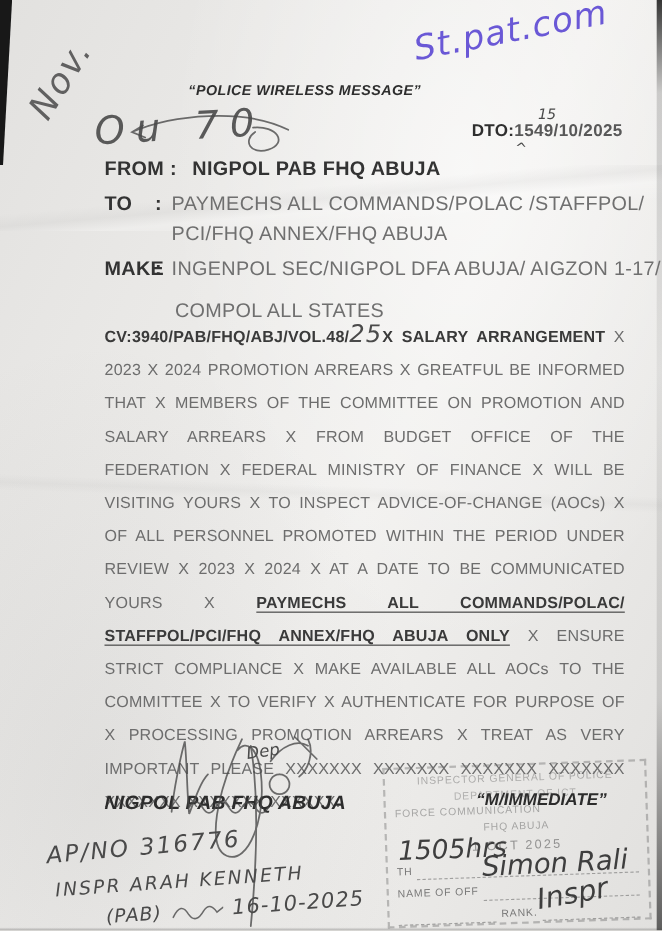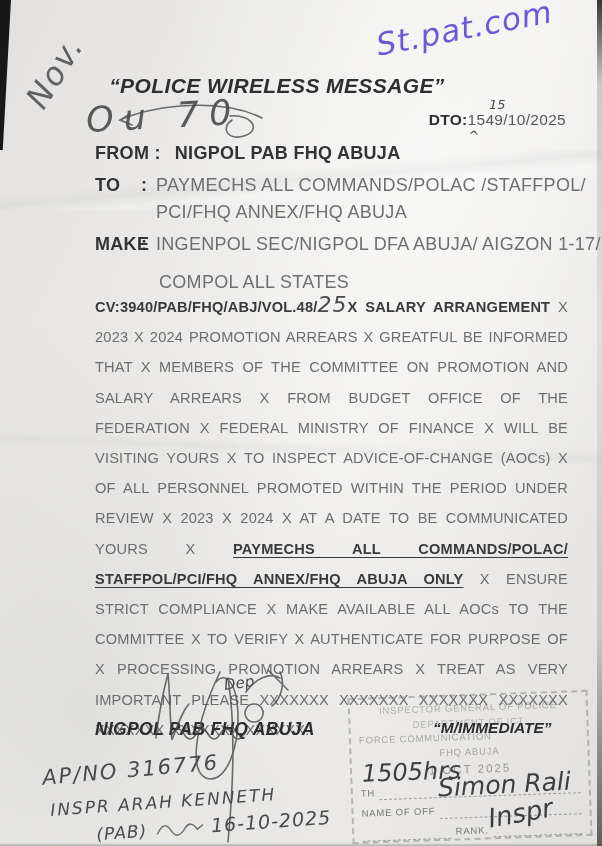--- a/index.html
+++ b/index.html
@@ -19,25 +19,25 @@
     background:linear-gradient(180deg,rgba(20,20,20,.85) 0%,rgba(90,90,90,.25) 10%,rgba(130,130,130,.12) 40%,rgba(100,100,100,.22) 75%,rgba(25,25,25,.65) 100%);}
   .edgeB{position:absolute;left:0;bottom:0;width:602px;height:3px;background:linear-gradient(0deg,rgba(60,60,60,.35),rgba(60,60,60,0));}
 
   .hw{font-family:"DejaVu Sans",sans-serif;font-style:italic;color:#4a4a4a;white-space:nowrap;}
   .watermark{position:absolute;right:48px;top:10px;transform:rotate(-11deg);font-size:31px;letter-spacing:1px;font-weight:500;}
   .corner-note{position:absolute;left:18px;top:95px;transform:rotate(-58deg);transform-origin:left top;font-size:32px;letter-spacing:2px;opacity:.85;}
   .ou-note{position:absolute;left:86px;top:96px;font-size:35px;letter-spacing:10px;transform:rotate(-3deg);opacity:.9;}
   .ou-stroke{position:absolute;left:112px;top:96px;}
 
   .title{position:absolute;left:0;top:74px;width:554px;text-align:center;
-    font-weight:bold;font-style:italic;font-size:21px;color:#2e2e2e;letter-spacing:.4px;}
+    font-weight:bold;font-style:italic;font-size:13px;color:#2e2e2e;letter-spacing:.4px;}
 
   .dto{position:absolute;right:36px;top:111px;font-size:15.5px;letter-spacing:.3px;}
   .dto .lbl{font-weight:bold;color:#2f2f2f;}
-  .dto .val{color:#585858;font-weight:400;}
+  .dto .val{color:#585858;font-weight:700;}
   .dto-sup{position:absolute;left:489px;top:97px;font-size:13px;}
   .caret{position:absolute;left:468px;top:128px;font-size:13px;transform:rotate(8deg);}
 
   .mrow{position:absolute;font-size:18px;letter-spacing:.3px;}
   .lblb{font-weight:bold;color:#333;}
   .mval{color:#6f6f6f;}
   .from-row{left:95px;top:143px;}
   .from-row .mval{color:#333;font-weight:bold;margin-left:14px;}
   .to-l{left:95px;top:175px;}  .to-c{left:141px;top:175px;}  .to-v1{left:156px;top:175px;text-align:center;}
   .to-v2{left:156px;top:202px;}

